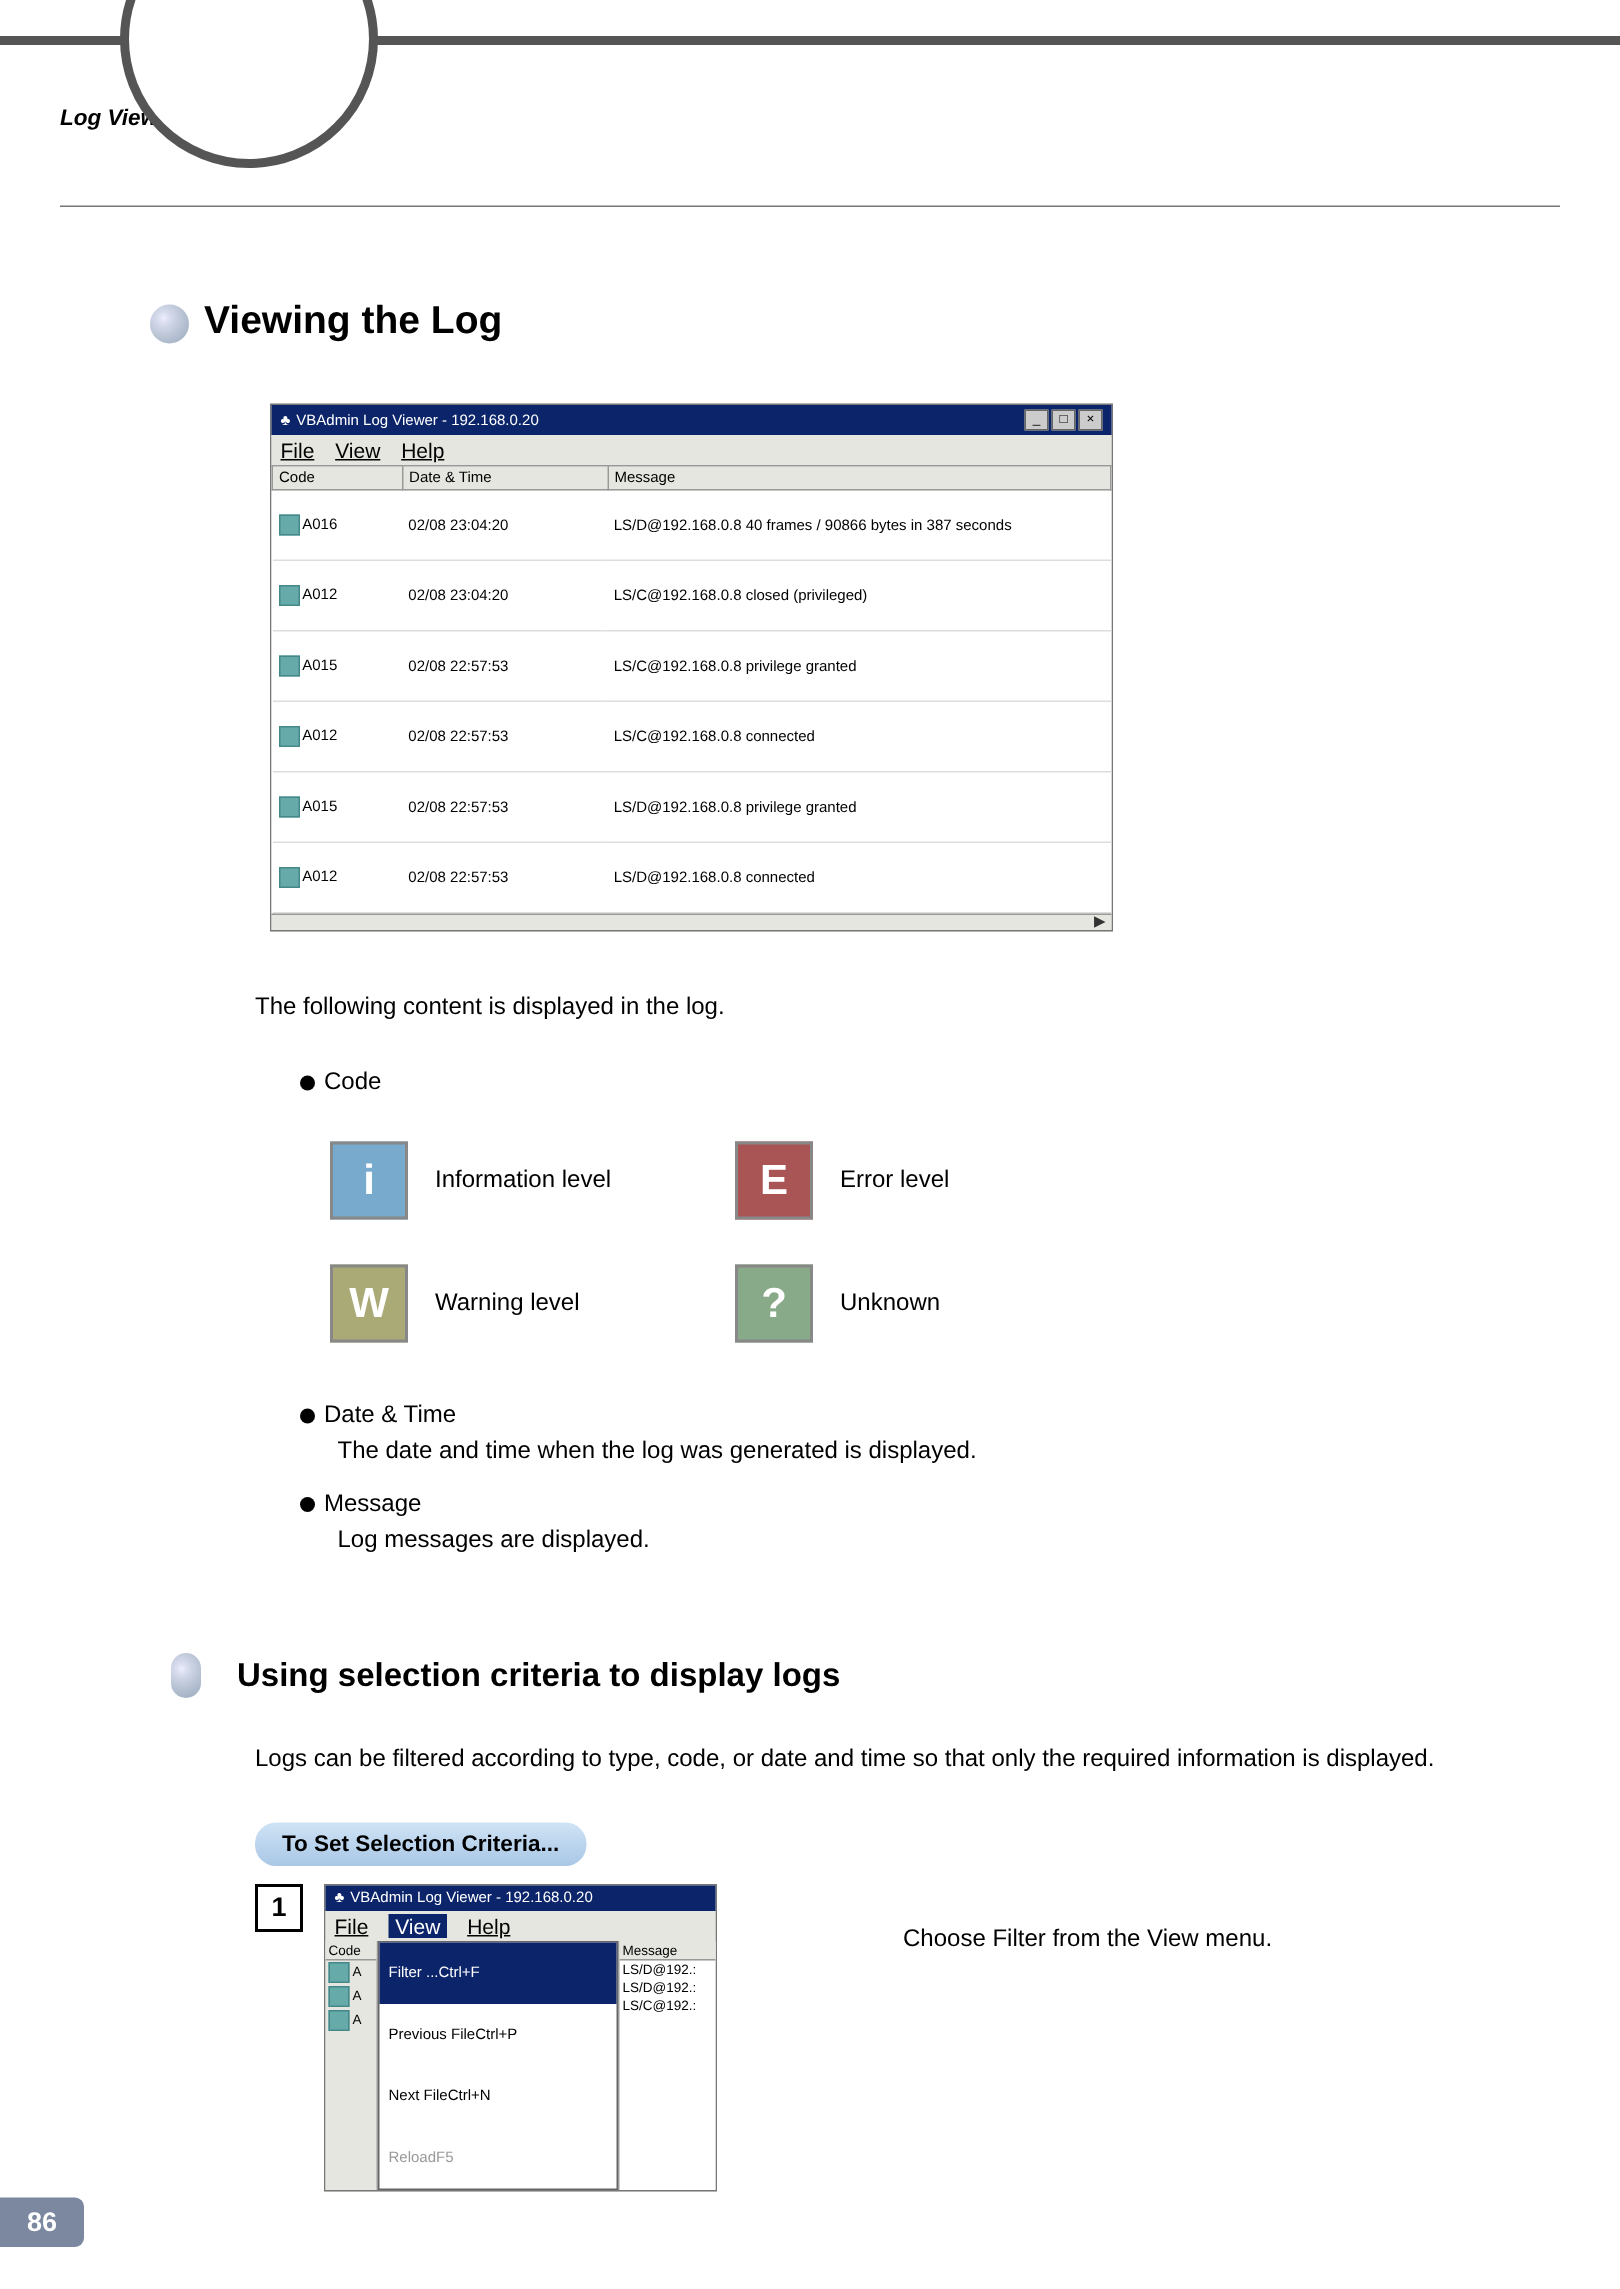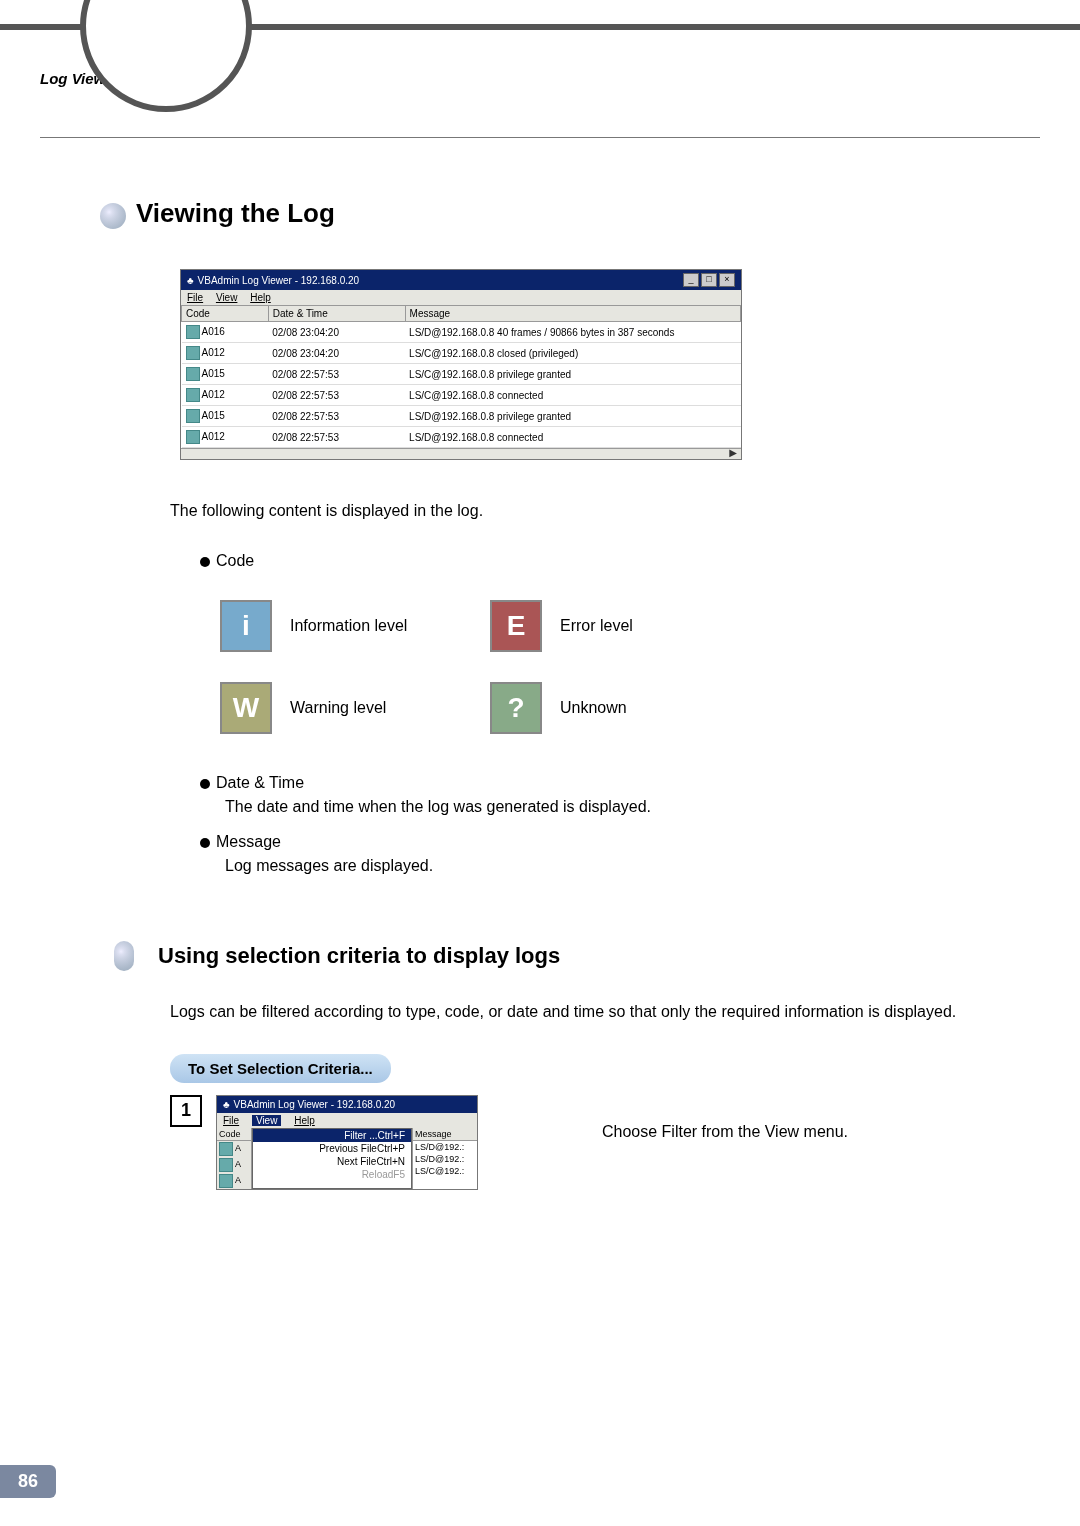--- a/index.html
+++ b/index.html
@@ -9,25 +9,25 @@
   .header-sec{font-style:italic;font-weight:bold;font-size:15px;margin-top:10px;margin-left:0}
   .thin-line{height:1px;background:#777;margin-top:50px}
   .section-title-row{margin-top:60px;margin-left:60px;display:flex;align-items:flex-end;gap:10px}
   .bullet-lg{width:26px;height:26px;border-radius:50%;background:radial-gradient(circle at 35% 35%,#eef,40%,#9ab 100%)}
   .section-title{font-size:26px;font-weight:bold}
   .screenshot1{margin:40px 0 0 140px;width:560px;border:1px solid #777;font-size:10px;background:#e6e6e0}
   .titlebar{background:#0b246a;color:#fff;padding:3px 6px;display:flex;align-items:center;gap:4px;font-size:10px}
   .titlebar .spacer{flex:1}
   .win-btns{display:flex;gap:2px}
   .win-btns span{width:14px;height:12px;background:#ccc;border:1px solid #666;display:inline-block;font-size:9px;line-height:10px;text-align:center;color:#000}
-  .menubar{background:#e6e6e0;padding:2px 6px;font-size:10px}
+  .menubar{background:#e6e6e0;padding:2px 6px;font-size:14px}
   .menubar span{margin-right:10px;text-decoration:underline}
   .logtable{width:100%;border-collapse:collapse;background:#fff;font-size:10px}
   .logtable th{background:#e6e6e0;border:1px solid #999;padding:2px 4px;text-align:left;font-weight:normal}
-  .logtable td{border-bottom:1px solid #ddd;padding:3px 4px;white-space:nowrap}
+  .logtable td{border-bottom:1px solid #ddd;padding:16px 4px;white-space:nowrap}
   .row-icon{display:inline-block;width:12px;height:12px;background:#6aa;border:1px solid #488;vertical-align:middle;margin-right:2px}
   .scroll-stub{height:10px;background:#e6e6e0;border-top:1px solid #999;position:relative}
   .scroll-stub::after{content:"▶";position:absolute;right:4px;top:-2px;font-size:10px;color:#333}
   .body-text{font-size:16px;margin:40px 0 0 130px;max-width:870px;line-height:1.4}
   .bullet-item{margin:30px 0 0 160px;font-size:16px}
   .bullet-dot{display:inline-block;width:10px;height:10px;background:#000;border-radius:50%;vertical-align:middle;margin-right:6px}
   .sub-text{margin-left:185px;font-size:16px;line-height:1.9;max-width:790px}
   .icon-grid{margin:30px 0 0 180px;display:grid;grid-template-columns:70px 200px 70px 200px;row-gap:30px;align-items:center;font-size:16px}
   .big-icon{width:48px;height:48px;border:2px solid #888;display:flex;align-items:center;justify-content:center;font-size:28px;font-weight:bold;color:#fff;font-family:Arial}
   .ic-info{background:#7ac}
@@ -35,21 +35,21 @@
   .ic-warn{background:#aa7}
   .ic-unk{background:#8a8}
   .subsection-row{margin:60px 0 0 74px;display:flex;align-items:center;gap:24px}
   .bullet-md{width:20px;height:30px;border-radius:10px;background:radial-gradient(circle at 35% 35%,#eef,40%,#9ab 100%)}
   .subsection-title{font-size:22px;font-weight:bold}
   .pill{display:inline-block;background:linear-gradient(#cfe3f5,#a9c7e6);border-radius:14px;padding:6px 18px;font-size:15px;font-weight:bold;margin:30px 0 0 130px}
   .step-row{display:flex;align-items:flex-start;margin:12px 0 0 130px;gap:14px}
   .step-num{width:28px;height:28px;border:2px solid #000;font-size:18px;font-weight:bold;display:flex;align-items:center;justify-content:center}
   .screenshot2{width:260px;border:1px solid #777;font-size:10px;background:#e6e6e0}
   .menu-open{background:#fff;border:1px solid #666;font-size:10px}
-  .menu-open div{padding:1px 6px;display:flex;justify-content:flex-end}
+  .menu-open div{padding:15px 6px;display:flex;justify-content:flex-start}
   .menu-open .sel{background:#0b246a;color:#fff}
   .menu-open .dis{color:#999}
   .inst{font-size:16px;margin-left:110px;margin-top:28px}
   .page-num{position:absolute;left:0;bottom:28px;background:#7b88a0;color:#fff;padding:6px 18px;font-size:18px;font-weight:bold;border-radius:0 6px 6px 0}
 </style>
 </head>
 <body>
 
 <div class="page">
   <div class="top-border"></div>

